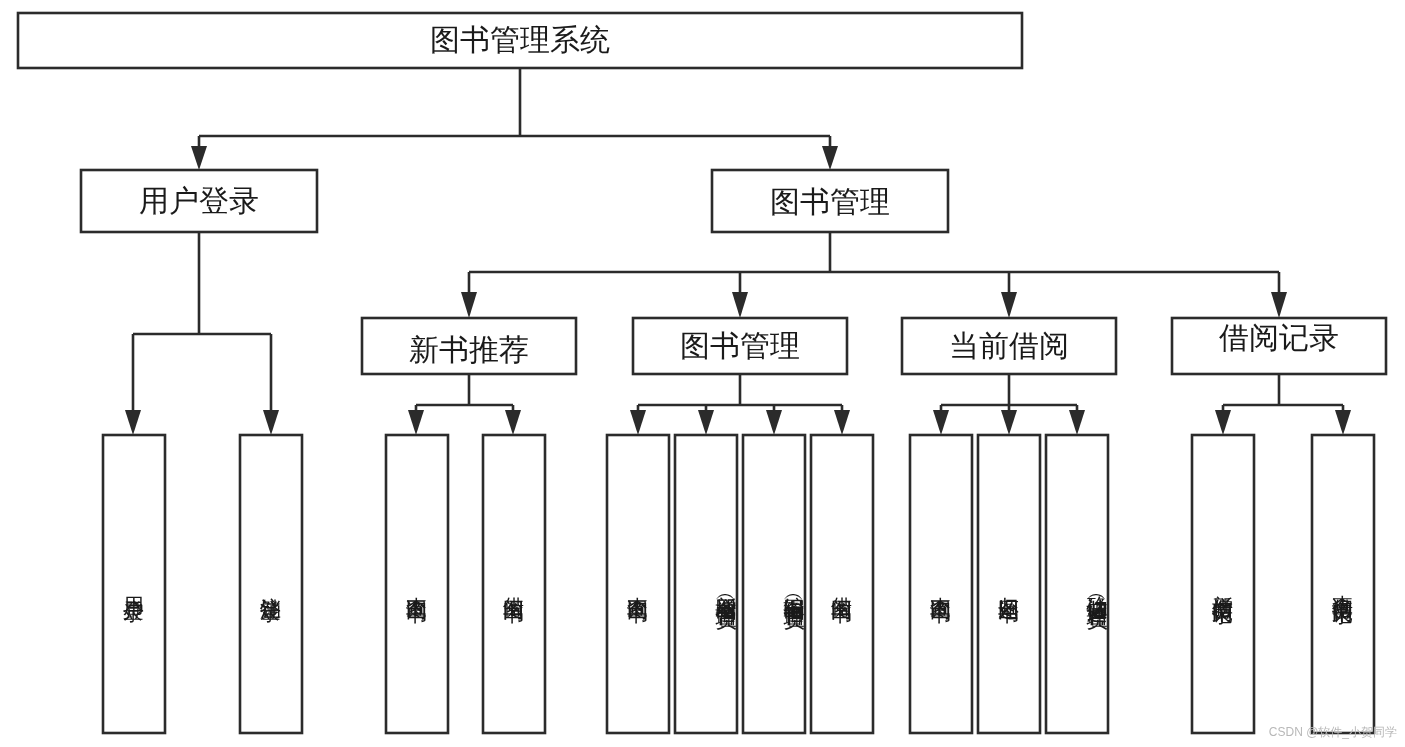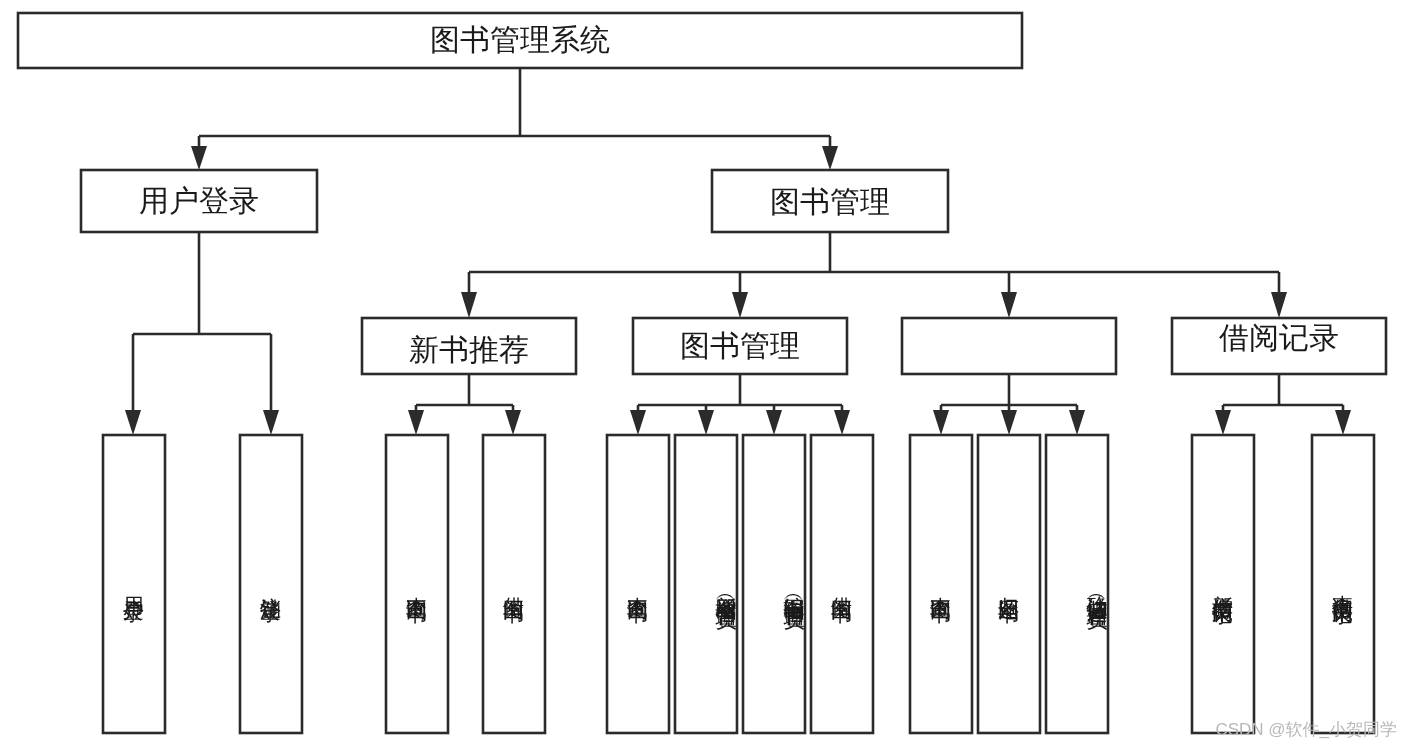--- a/index.html
+++ b/index.html
@@ -66,21 +66,21 @@
     align-items: center;
     justify-content: center;
     white-space: nowrap;
     pointer-events: none;
   }
   .watermark {
     position: absolute;
     right: 8px;
     bottom: 6px;
     font-family: "Liberation Sans", "DejaVu Sans", sans-serif;
-    font-size: 17px;
+    font-size: 12px;
     color: #b8b8b8;
     white-space: nowrap;
     pointer-events: none;
   }
 </style>
 </head>
 <body>
 
 <div id="diagram-root">
 
@@ -191,20 +191,21 @@
     <rect class="node-box" x="1312" y="435" width="62" height="298"></rect>
   </svg>
 
   <div class="hlabel-wrap" style="left:18px; top:13px; width:1004px; height:55px;">图书管理系统</div>
 
   <div class="hlabel-wrap" style="left:81px; top:170px; width:236px; height:62px;">用户登录</div>
   <div class="hlabel-wrap" style="left:712px; top:170px; width:236px; height:64px;">图书管理</div>
 
   <div class="hlabel-wrap" style="left:362px; top:318px; width:214px; height:64px;">新书推荐</div>
   <div class="hlabel-wrap" style="left:633px; top:318px; width:214px; height:56px;">图书管理</div>
+  <div class="hlabel-wrap" style="left:902px; top:318px; width:214px; height:56px;">当前借阅</div>
   <div class="hlabel-wrap" style="left:1172px; top:318px; width:214px; height:40px;">借阅记录</div>
 
   <div class="vlabel-wrap" style="left:103px; top:435px; width:62px; height:298px;">用户登录</div>
   <div class="vlabel-wrap" style="left:240px; top:435px; width:62px; height:298px;">注销登录</div>
 
   <div class="vlabel-wrap" style="left:386px; top:435px; width:62px; height:298px;">查询图书</div>
   <div class="vlabel-wrap" style="left:483px; top:435px; width:62px; height:298px;">借阅图书</div>
 
   <div class="vlabel-wrap" style="left:607px; top:435px; width:62px; height:298px;">查询图书</div>
   <div class="vlabel-wrap" style="left:675px; top:435px; width:62px; height:298px; align-items:flex-start; padding-top:8px; box-sizing:border-box;">新增图书（管理员）</div>

